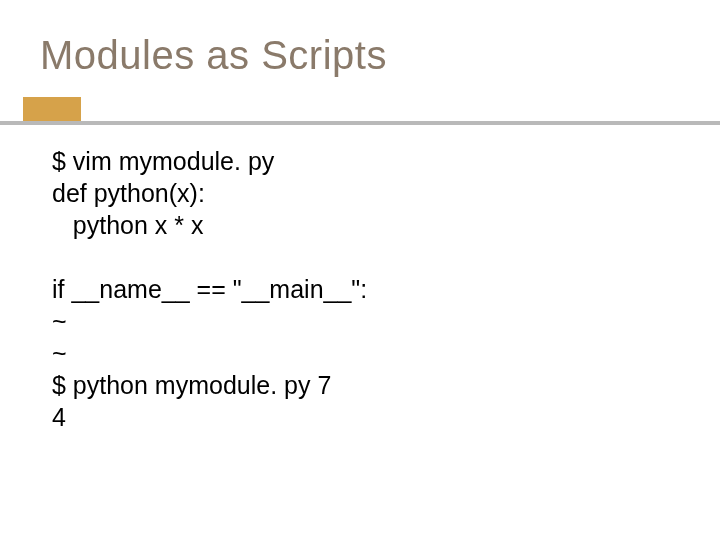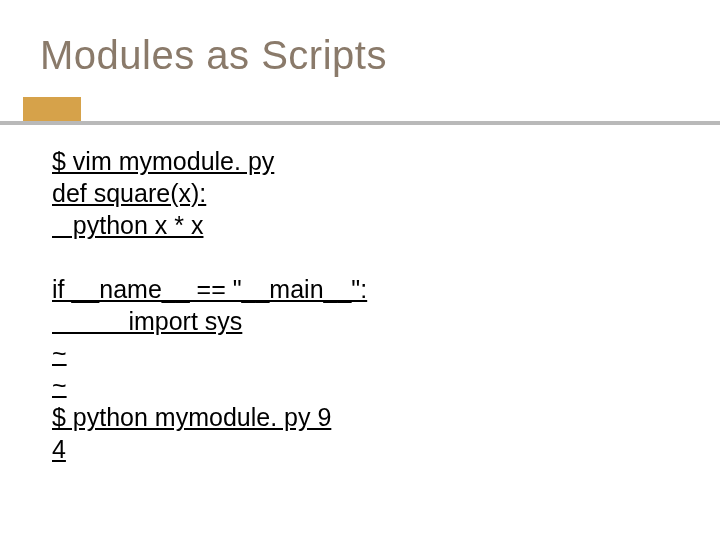--- a/index.html
+++ b/index.html
@@ -55,44 +55,42 @@
     left: 52px;
     top: 126px;
     width: 620px;
     color: #000000;
     font-family: "Gill Sans MT", "Gill Sans", "Segoe UI", sans-serif;
     font-size: 25px;
     line-height: 1.28;
   }
   .content .line {
     white-space: pre;
-    text-decoration: underline;
   }
   .blank {
     height: 32px;
   }
 </style>
 </head>
 <body>
 
 <div class="slide">
 
   <div class="title">Modules as Scripts</div>
 
   <div class="ruleblock">
     <div class="accent"></div>
     <div class="grayline"></div>
   </div>
 
   <div class="content">
     <div class="line">$ vim mymodule. py</div>
-    <div class="line">def square(x):</div>
+    <div class="line">def python(x):</div>
     <div class="line">   python x * x</div>
     <div class="blank"></div>
     <div class="line">if __name__ == "__main__":</div>
-    <div class="line">           import sys</div>
     <div class="line">~</div>
     <div class="line">~</div>
-    <div class="line">$ python mymodule. py 9</div>
+    <div class="line">$ python mymodule. py 7</div>
     <div class="line">4</div>
   </div>
 
 </div>
 
 </body></html>

